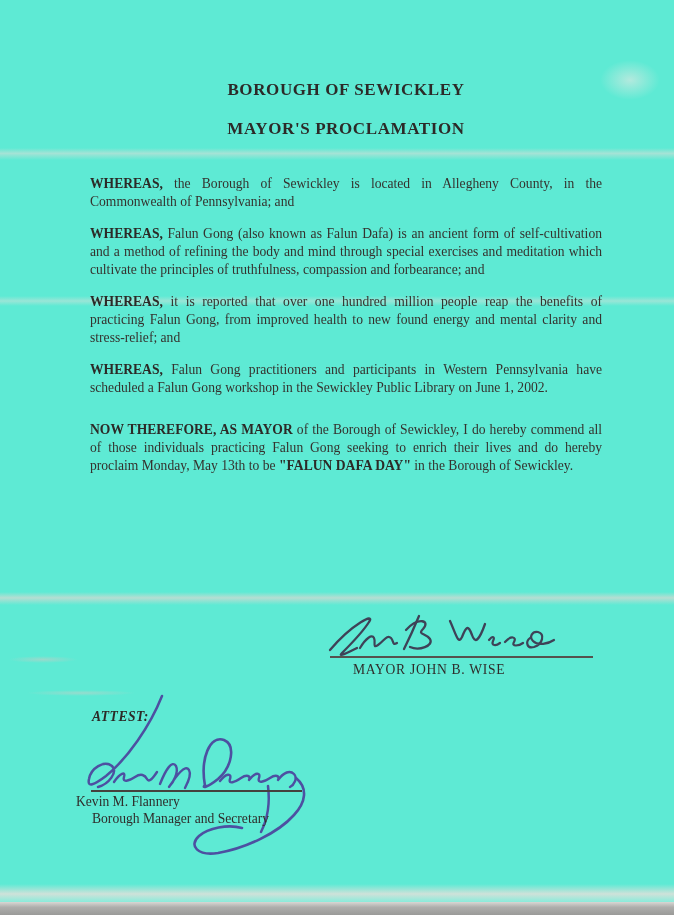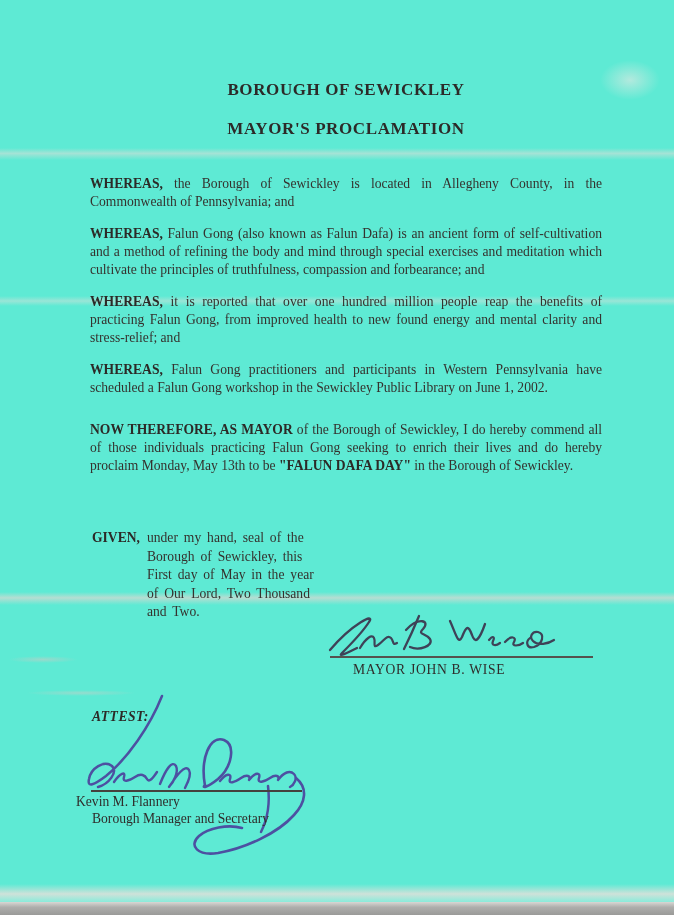--- a/index.html
+++ b/index.html
@@ -75,30 +75,20 @@
   <div class="title title-2">MAYOR'S PROCLAMATION</div>
 
   <div class="body-text" id="paras">
       <p class="para"><span class="b">WHEREAS,</span><span> the Borough of Sewickley is located in Allegheny County, in the Commonwealth of Pennsylvania; and</span></p>
       <p class="para"><span class="b">WHEREAS,</span><span> Falun Gong (also known as Falun Dafa) is an ancient form of self-cultivation and a method of refining the body and mind through special exercises and meditation which cultivate the principles of truthfulness, compassion and forbearance; and</span></p>
       <p class="para"><span class="b">WHEREAS,</span><span> it is reported that over one hundred million people reap the benefits of practicing Falun Gong, from improved health to new found energy and mental clarity and stress-relief; and</span></p>
       <p class="para"><span class="b">WHEREAS,</span><span> Falun Gong practitioners and participants in Western Pennsylvania have scheduled a Falun Gong workshop in the Sewickley Public Library on June 1, 2002.</span></p>
       <p class="para now-therefore"><span class="b">NOW THEREFORE, AS MAYOR</span><span> of the Borough of Sewickley, I do hereby commend all of those individuals practicing Falun Gong seeking to enrich their lives and do hereby proclaim Monday, May 13th to be </span><span class="b">"FALUN DAFA DAY"</span><span> in the Borough of Sewickley.</span></p>
     </div>
 
-  <div class="given">
-    <span class="lead">GIVEN,</span>
-    <span class="lines" id="given-lines">
-        <div>under my hand, seal of the</div>
-        <div>Borough of Sewickley, this</div>
-        <div>First day of May in the year</div>
-        <div>of Our Lord, Two Thousand</div>
-        <div>and Two.</div>
-      </span>
-  </div>
 
   <svg class="sig-svg mayor-sig" width="272" height="60" viewBox="0 0 272 60" aria-label="John B Wise">
     <path stroke-width="2.3" d="M8 46 C30 20 54 8 47 18 C42 26 28 41 20 49 C15 54 27 48 35 44"></path>
     <path stroke-width="2.2" d="M38 44 C44 34 50 30 52 34 C54 38 50 45 56 41 C62 37 65 30 69 34 C72 37 70 42 75 39"></path>
     <path stroke-width="2.3" d="M97 12 C92 24 87 35 82 45"></path>
     <path stroke-width="2.3" d="M84 26 C96 13 109 16 101 25 C95 31 104 29 108 35 C112 42 97 47 88 43"></path>
     <path stroke-width="2.3" d="M128 17 C134 30 136 41 140 33 C144 23 146 20 150 31 C153 40 157 37 163 20"></path>
     <path stroke-width="2.2" d="M167 36 C171 31 173 33 171 37 C169 42 174 42 178 39"></path>
     <path stroke-width="2.2" d="M183 38 C189 31 195 33 192 38 C189 43 197 42 201 39"></path>
     <path stroke-width="2.2" d="M208 34 C203 38 205 45 212 43 C221 40 223 30 216 28 C210 27 207 33 211 37 C216 42 226 40 232 36"></path>

